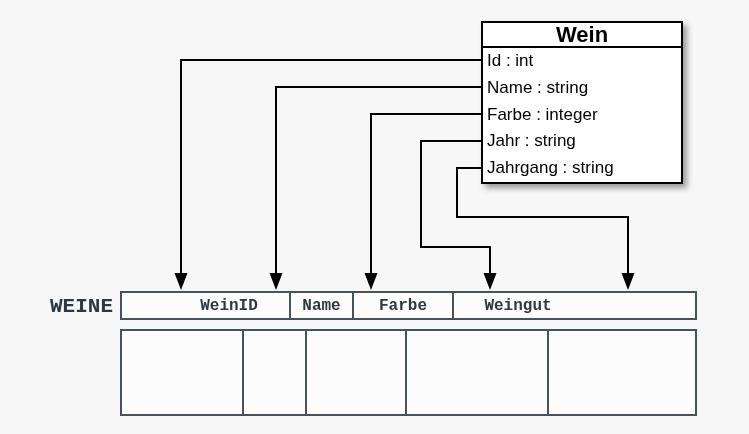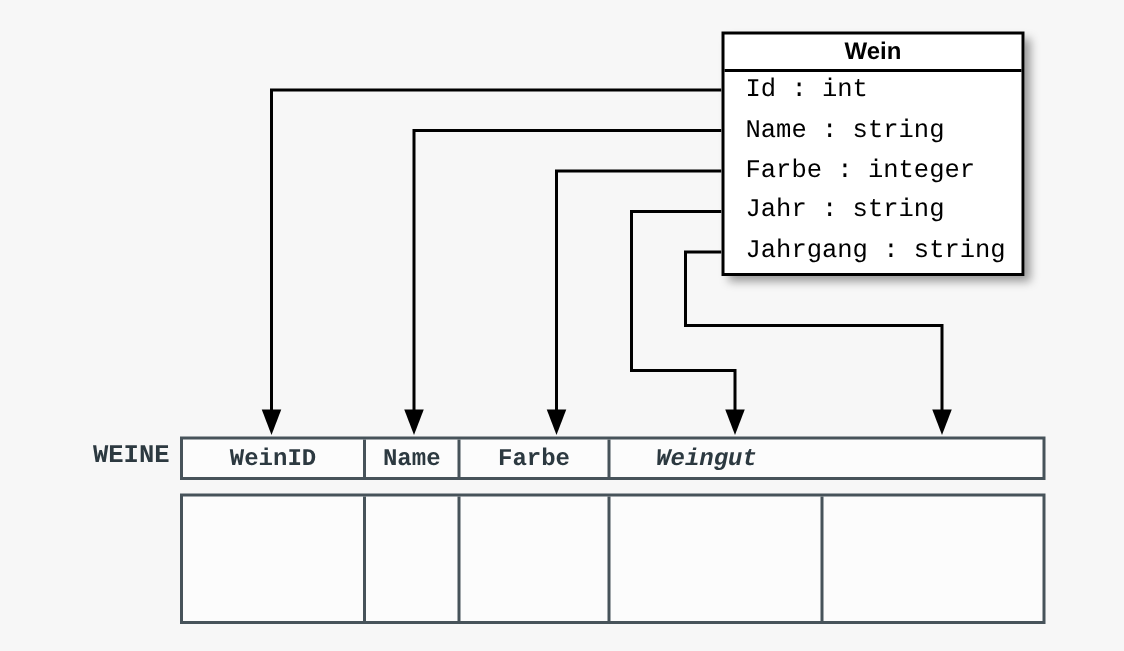--- a/index.html
+++ b/index.html
@@ -41,64 +41,64 @@
     box-sizing: border-box;
     background: #ffffff;
     border: 2px solid #000000;
     box-shadow: 4px 4px 6px rgba(0,0,0,0.38);
   }
   .class-title {
     height: 23px;
     line-height: 23px;
     text-align: center;
     font-weight: bold;
-    font-size: 16px;
+    font-size: 22px;
     color: #000000;
     border-bottom: 2px solid #000000;
   }
   .class-attrs {
     position: absolute;
     left: 0;
     top: 25px;
     right: 0;
     bottom: 0;
   }
   .class-attr {
     height: 26.8px;
     line-height: 26.8px;
-    padding-left: 14px;
+    padding-left: 4px;
     font-size: 17px;
     color: #000000;
     white-space: nowrap;
-    font-family: Liberation Mono, monospace;
   }
   
   .table-label {
     position: absolute;
     left: 28px;
     top: 295px;
     width: 85px;
     text-align: right;
     font-family: "Liberation Mono", monospace;
     font-weight: bold;
-    font-size: 17px;
+    font-size: 21px;
     color: #2c3940;
   }
   .table-header, .table-body {
     position: absolute;
     left: 120px;
     display: flex;
     box-sizing: border-box;
     border: 2px solid #47535a;
     background: #fcfcfc;
   }
   .table-header {
     top: 291px;
     width: 577px;
     height: 29px;
+    padding-left: 47px;
   }
   .table-body {
     top: 329px;
     width: 577px;
     height: 87px;
   }
   .cell {
     box-sizing: border-box;
     border-left: 2px solid #47535a;
     height: 100%;
@@ -109,21 +109,21 @@
     font-weight: bold;
     font-size: 16px;
     color: #2c3940;
     overflow: hidden;
   }
   .cell:first-child { border-left: none; }
   .c0 { width: 120px; }
   .c1 { width: 63px; }
   .c2 { width: 100px; text-align: center; }
   .c3 { width: 142px; }
-  .c4 { width: 130px; font-style: italic; }
+  .c4 { width: 130px; }
 </style>
 </head>
 <body>
 
 <div class="canvas">
 
   <svg class="connectors" viewBox="0 0 749 434" xmlns="http://www.w3.org/2000/svg">
     <path d="M481,60 H181 V275"></path>
     <path d="M481,87 H276 V275"></path>
     <path d="M481,114 H371 V275"></path>

